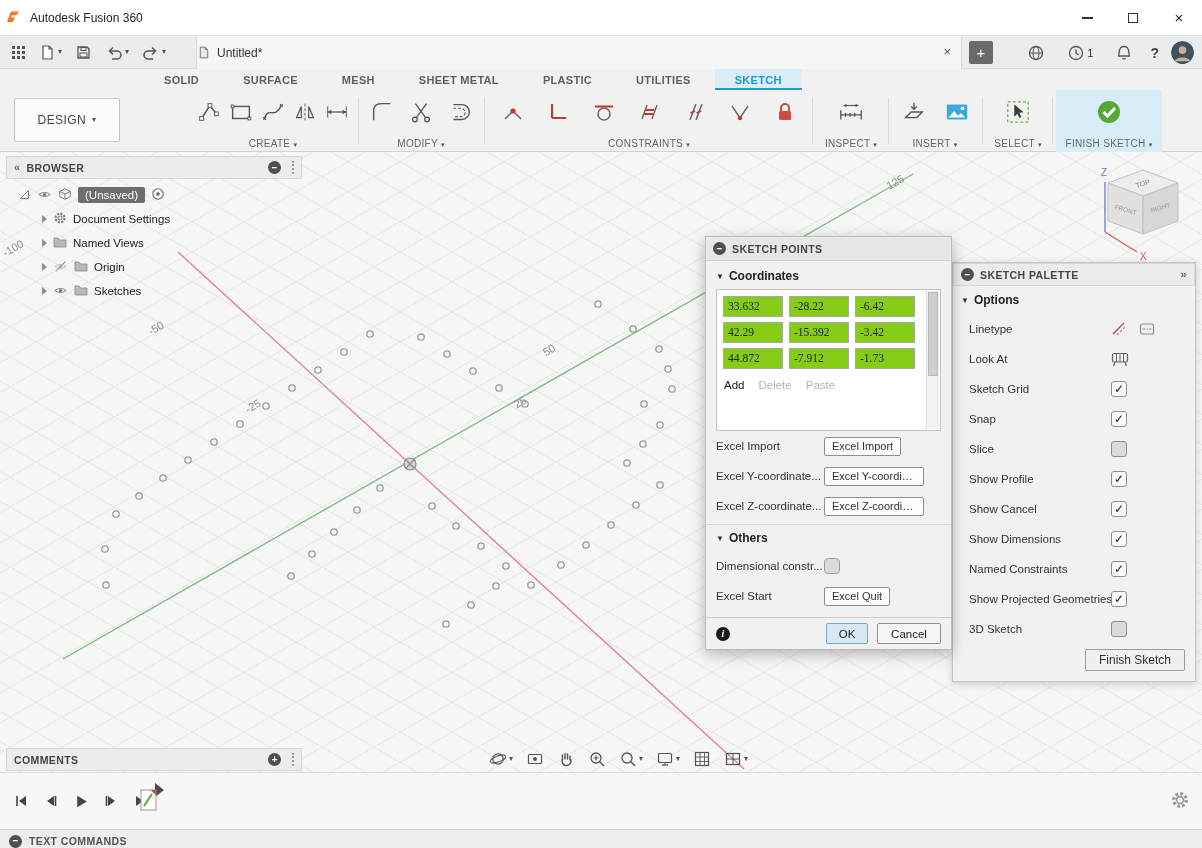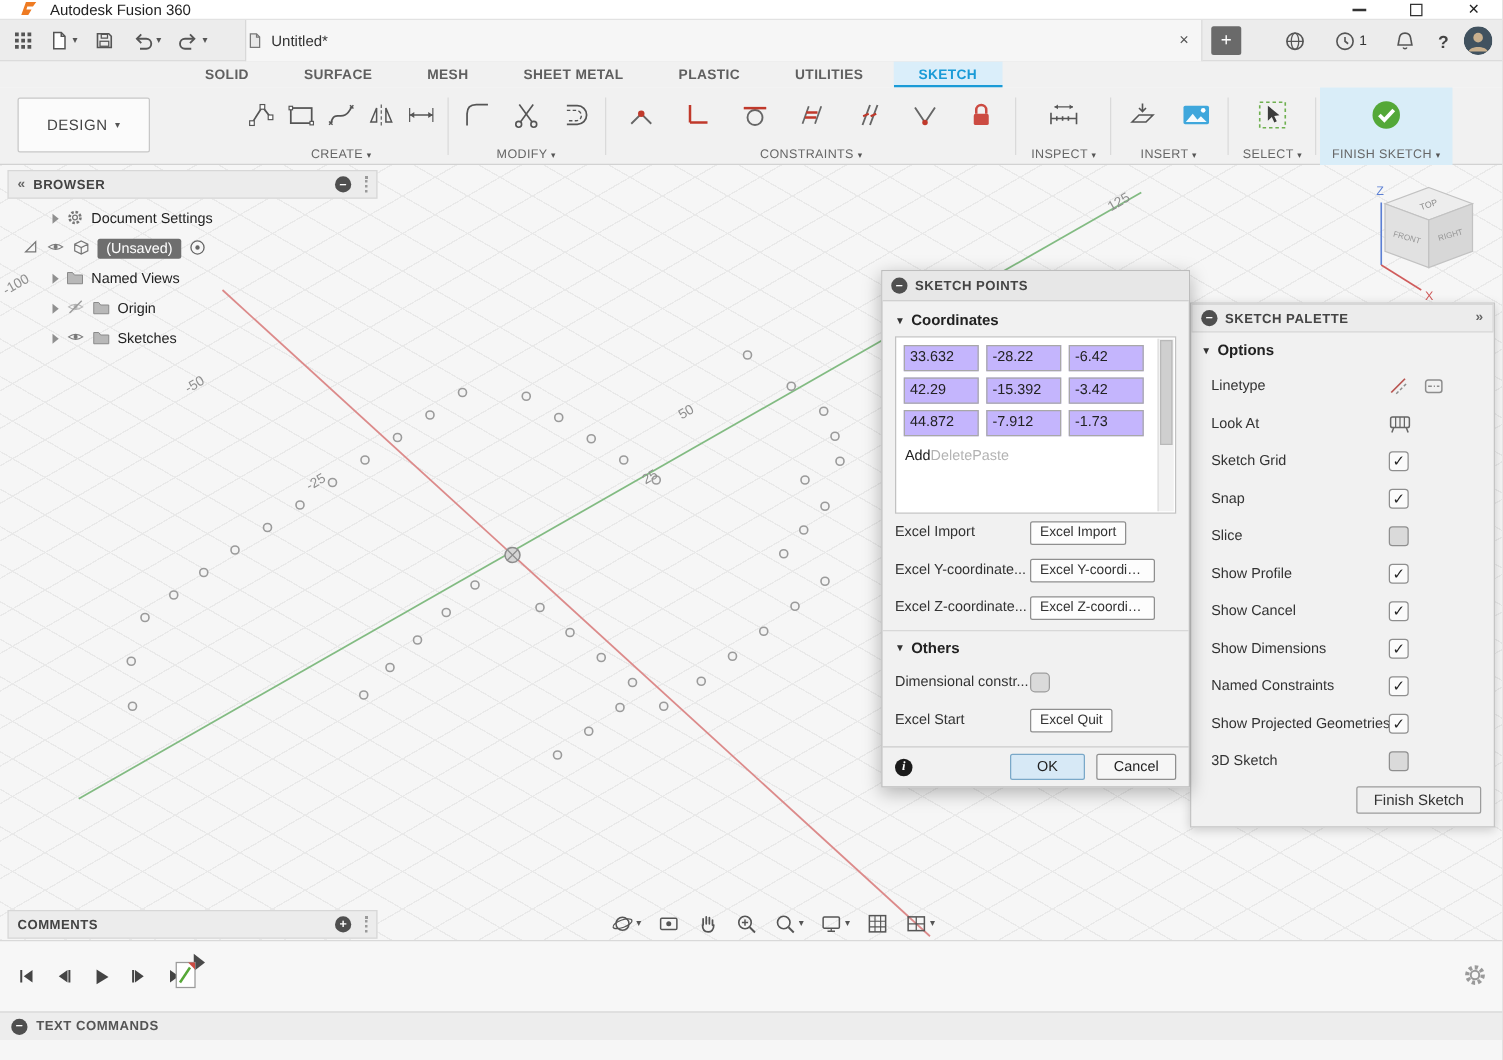--- a/index.html
+++ b/index.html
@@ -1,20 +1,20 @@
 <!DOCTYPE html>
 <html><head>
 <meta charset="utf-8">
 <style>
 *{box-sizing:border-box;margin:0;padding:0}
 body{margin:0;background:#bfbfbf;font-family:"Liberation Sans",sans-serif}
 .app{position:relative;width:1202px;height:848px;background:#f6f6f6;overflow:hidden;font-size:12px;color:#333}
 
 
-.titlebar{height:16px;background:#fff;display:flex;align-items:center;padding-left:14px;border-bottom:1px solid #e2e2e2}
+.titlebar{height:36px;background:#fff;display:flex;align-items:center;padding-left:4px;border-bottom:1px solid #e2e2e2}
 .tb-title{margin-left:8px;font-size:12px;color:#222}
 .win-controls{margin-left:auto;display:flex;height:100%}
 .win-btn{width:46px;display:flex;align-items:center;justify-content:center;background:none;border:none;font-size:15px;color:#222}
 .win-min i{display:block;width:11px;height:2px;background:#333}
 .win-max i{display:block;width:10px;height:10px;border:1px solid #333}
 
 
 .qbar{position:relative;height:33px;background:#ececec;border-bottom:1px solid #dcdcdc}
 .qleft{display:flex;align-items:center;height:100%;padding-left:6px;gap:3px}
 .qbtn{display:flex;align-items:center;gap:2px;padding:4px 5px;background:none;border:none}
@@ -67,35 +67,35 @@
 .sel-label{background:#6e6e6e;color:#fff;padding:2px 7px;border-radius:2px;font-size:11.5px}
 
 
 .dialog{position:absolute;left:705px;top:84px;width:247px;z-index:30;background:#f1f1f1;border:1px solid #bdbdbd;box-shadow:0 4px 14px rgba(0,0,0,.28)}
 .dlg-header{display:flex;align-items:center;gap:6px;height:24px;background:#e7e7e7;border-bottom:1px solid #d0d0d0;padding:0 7px;font-size:10.5px;font-weight:bold;color:#444;letter-spacing:.4px}
 .dlg-body{padding:2px 10px 0}
 .section-row{display:flex;align-items:center;gap:5px;height:26px;font-size:12px;font-weight:bold;color:#222}
 .sec-arrow{font-size:8px;color:#333}
 .coord-box{position:relative;background:#fff;border:1px solid #c2c2c2;height:142px;padding:3px 16px 0 3px}
 .coord-row{display:flex}
-.coord-cell{width:60px;height:21px;border:1px solid #a8a8a8;background:#c4b5fd;font-size:11.5px;padding:0 4px;margin:2.5px 3px;font-family:Liberation Sans, sans-serif;color:#222}
+.coord-cell{width:60px;height:21px;border:1px solid #a8a8a8;background:#84cc16;font-size:11.5px;padding:0 4px;margin:2.5px 3px;font-family:Liberation Serif, serif;color:#222}
 .coord-scroll{position:absolute;right:1px;top:1px;bottom:1px;width:13px;background:#f2f2f2;border-left:1px solid #ddd}
 .coord-thumb{margin:1px;height:84px;background:#cfcfcf;border:1px solid #b9b9b9}
-.coord-actions{display:flex;margin:8px 2px 0 4px;font-size:11.5px}
+.coord-actions{display:flex;gap:14px;margin:8px 2px 0 4px;font-size:11.5px}
 .act{color:#222;background:none;border:none;font-size:11.5px;padding:0;font-family:inherit}
 .act.disabled{color:#b3b3b3}
 .field-row{display:flex;align-items:center;height:30px}
 .flabel{width:108px;font-size:11.5px;color:#333;white-space:nowrap;overflow:hidden;flex:none}
 .fbtn{font-size:11px;color:#333;background:#fdfdfd;border:1px solid #8f8f8f;border-radius:2px;padding:2.5px 7px;max-width:100px;white-space:nowrap;overflow:hidden;text-overflow:ellipsis;font-family:inherit}
 .others-sep{border:none;border-top:1px solid #d8d8d8;margin:3px -10px 0}
 .toggle-off{width:16px;height:16px;border-radius:4px;background:#dadada;border:1px solid #9d9d9d;padding:0}
 .dlg-footer{display:flex;align-items:center;height:32px;border-top:1px solid #ccc;margin-top:6px;padding:0 10px;gap:9px}
 .info-circle{width:14px;height:14px;border-radius:50%;background:#1b1b1b;color:#fff;display:inline-flex;align-items:center;justify-content:center;font-size:10px;font-style:italic;font-weight:bold;font-family:"Liberation Serif",serif}
 .btn{font-size:11.5px;border-radius:2px;height:21px;font-family:inherit}
-.ok-btn{margin-left:auto;width:60px;background:#d7e9f6;border:1px solid #7aa8c8;color:#222}
+.ok-btn{margin-left:auto;width:42px;background:#d7e9f6;border:1px solid #7aa8c8;color:#222}
 .cancel-btn{width:64px;background:#f6f6f6;border:1px solid #8f8f8f;color:#222}
 
 
 .palette{position:absolute;right:6px;top:110px;width:244px;height:420px;z-index:25;background:#f1f1f1;border:1px solid #c5c5c5;box-shadow:0 2px 8px rgba(0,0,0,.18);display:flex;flex-direction:column}
 .pal-section{display:flex;align-items:center;gap:5px;height:28px;padding-left:8px;font-size:12px;font-weight:bold;color:#222}
 .pal-body{flex:1}
 .pal-row{position:relative;height:30px;display:flex;align-items:center;padding-left:16px}
 .pal-label{font-size:11.5px;color:#333}
 .pal-ctrl{position:absolute;left:158px;display:flex;align-items:center;gap:12px}
 .cbx{position:absolute;left:158px;width:16px;height:16px;border-radius:3px;border:1px solid #8f8f8f;background:#dadada;font-size:12px;line-height:14px;text-align:center;color:#222}
@@ -504,44 +504,44 @@
       <div class="panel-header">
         <span class="chev">«</span>
         <span>BROWSER</span>
         <span class="sp"></span>
         <span class="circle-btn">
             <i>–</i>
           </span>
         <span class="grip"></span>
       </div>
       <div class="tree">
+        <div class="trow">
+          <span><svg width="13" height="13" viewBox="0 0 16 16">
+                <path d="M3 13 L13 13 L13 3 Z" fill="none" stroke="#777" stroke-width="1.2"></path>
+              </svg></span>
+          <span><svg width="15" height="13" viewBox="0 0 16 16">
+                <path d="M1 8 Q8 3 15 8 Q8 13 1 8 Z" fill="none" stroke="#777" stroke-width="1.1"></path>
+                <circle cx="8" cy="8" r="2" fill="#777"></circle>
+              </svg></span>
+          <span><svg width="14" height="14" viewBox="0 0 16 16">
+                <path d="M8 2 L14 5 V11 L8 14 L2 11 V5 Z M2 5 L8 8 L14 5 M8 8 V14" stroke="#777" fill="none" stroke-width="1.1"></path>
+              </svg></span>
+          <span class="sel-label">(Unsaved)</span>
+          <span><svg width="14" height="14" viewBox="0 0 16 16">
+                <circle cx="8" cy="8" r="6" stroke="#666" fill="none" stroke-width="1.2"></circle>
+                <circle cx="8" cy="8" r="2" fill="#666"></circle>
+              </svg></span>
+        </div>
         <div class="trow child">
           <span class="tri"></span>
           <span><svg width="14" height="14" viewBox="0 0 16 16">
                 <circle cx="8" cy="8" r="5" fill="none" stroke="#777" stroke-width="2.4" stroke-dasharray="2.3 1.6"></circle>
                 <circle cx="8" cy="8" r="2.2" fill="none" stroke="#777" stroke-width="1.2"></circle>
               </svg></span>
           <span>Document Settings</span>
-        </div>
-        <div class="trow">
-          <span><svg width="13" height="13" viewBox="0 0 16 16">
-                <path d="M3 13 L13 13 L13 3 Z" fill="none" stroke="#777" stroke-width="1.2"></path>
-              </svg></span>
-          <span><svg width="15" height="13" viewBox="0 0 16 16">
-                <path d="M1 8 Q8 3 15 8 Q8 13 1 8 Z" fill="none" stroke="#777" stroke-width="1.1"></path>
-                <circle cx="8" cy="8" r="2" fill="#777"></circle>
-              </svg></span>
-          <span><svg width="14" height="14" viewBox="0 0 16 16">
-                <path d="M8 2 L14 5 V11 L8 14 L2 11 V5 Z M2 5 L8 8 L14 5 M8 8 V14" stroke="#777" fill="none" stroke-width="1.1"></path>
-              </svg></span>
-          <span class="sel-label">(Unsaved)</span>
-          <span><svg width="14" height="14" viewBox="0 0 16 16">
-                <circle cx="8" cy="8" r="6" stroke="#666" fill="none" stroke-width="1.2"></circle>
-                <circle cx="8" cy="8" r="2" fill="#666"></circle>
-              </svg></span>
         </div>
         <div class="trow child">
           <span class="tri"></span>
           <span><svg width="14" height="12" viewBox="0 0 14 12">
                 <path d="M1 2 h4 l1.5 2 H13 v7 H1 Z" fill="#b8b8b8" stroke="#8a8a8a" stroke-width="0.8"></path>
               </svg></span>
           <span>Named Views</span>
         </div>
         <div class="trow child">
           <span class="tri"></span>

